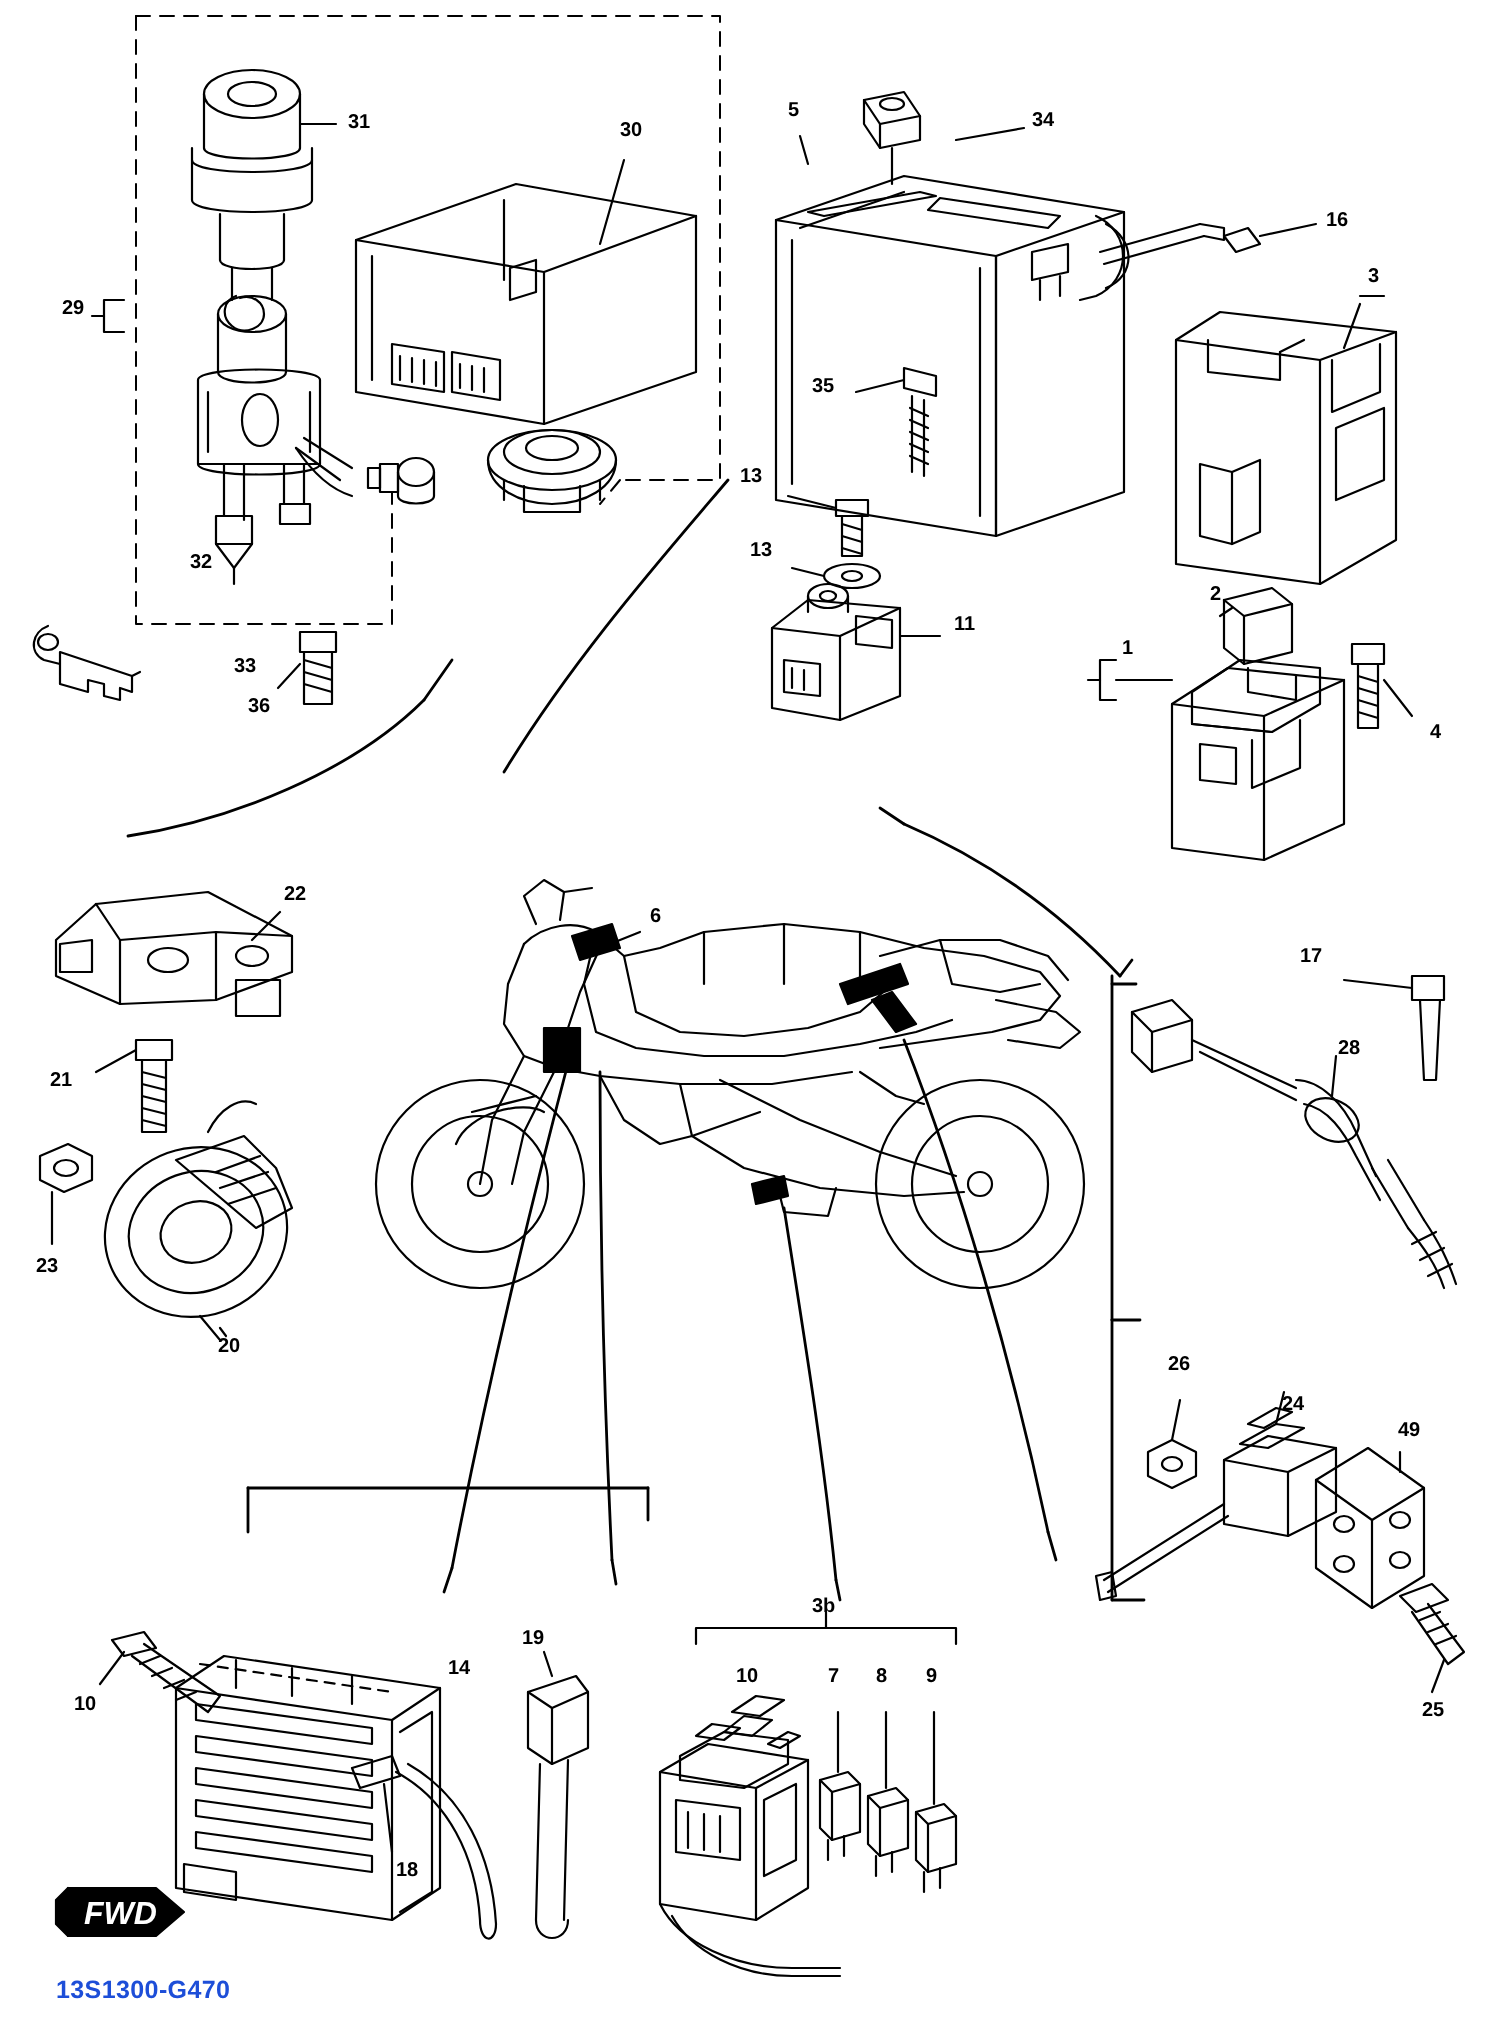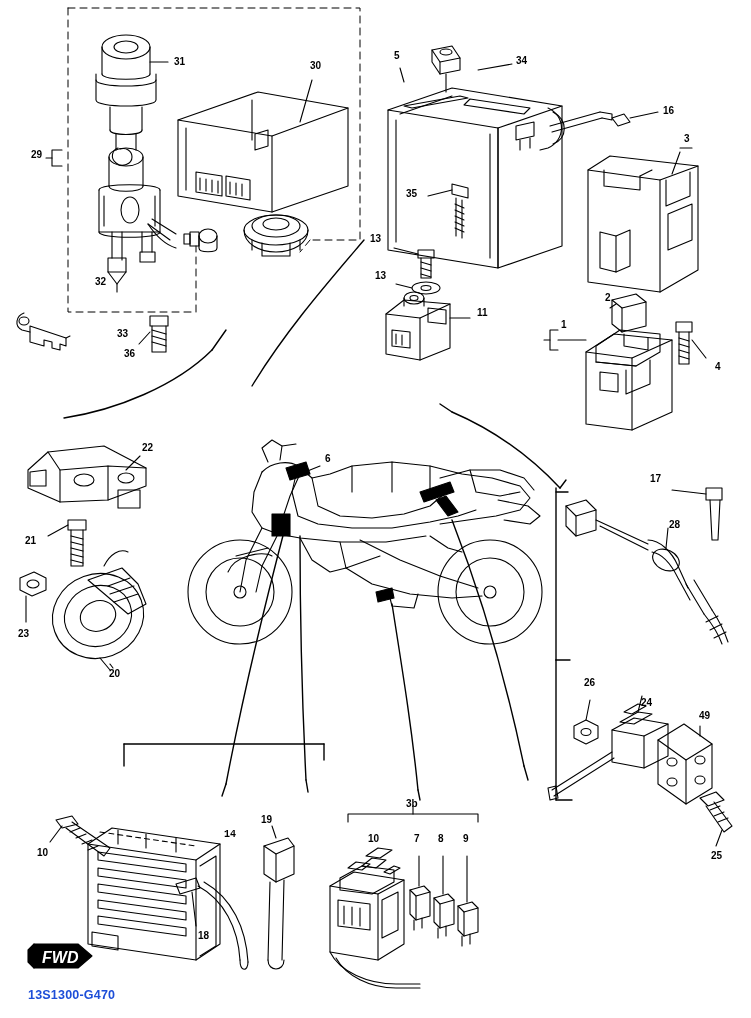--- a/index.html
+++ b/index.html
@@ -506,21 +506,21 @@
   <div class="callout" style="left:394px; top:51px;">5</div>
   <div class="callout" style="left:325px; top:454px;">6</div>
   <div class="callout" style="left:406px; top:799px;">3b</div>
   <div class="callout" style="left:414px; top:834px;">7</div>
   <div class="callout" style="left:438px; top:834px;">8</div>
   <div class="callout" style="left:463px; top:834px;">9</div>
   <div class="callout" style="left:368px; top:834px;">10</div>
   <div class="callout" style="left:477px; top:308px;">11</div>
   <div class="callout" style="left:370px; top:234px;">13</div>
   <div class="callout" style="left:375px; top:271px;">13</div>
-  <div class="callout" style="left:224px; top:830px;font-family:Liberation Mono, monospace;">14</div>
+  <div class="callout" style="left:224px; top:830px;">14</div>
   <div class="callout" style="left:37px;  top:848px;">10</div>
   <div class="callout" style="left:663px; top:106px;">16</div>
   <div class="callout" style="left:650px; top:474px;">17</div>
   <div class="callout" style="left:198px; top:931px;">18</div>
   <div class="callout" style="left:261px; top:815px;">19</div>
   <div class="callout" style="left:109px; top:669px;">20</div>
   <div class="callout" style="left:25px;  top:536px;">21</div>
   <div class="callout" style="left:142px; top:443px;">22</div>
   <div class="callout" style="left:18px;  top:629px;">23</div>
   <div class="callout" style="left:641px; top:698px;">24</div>

